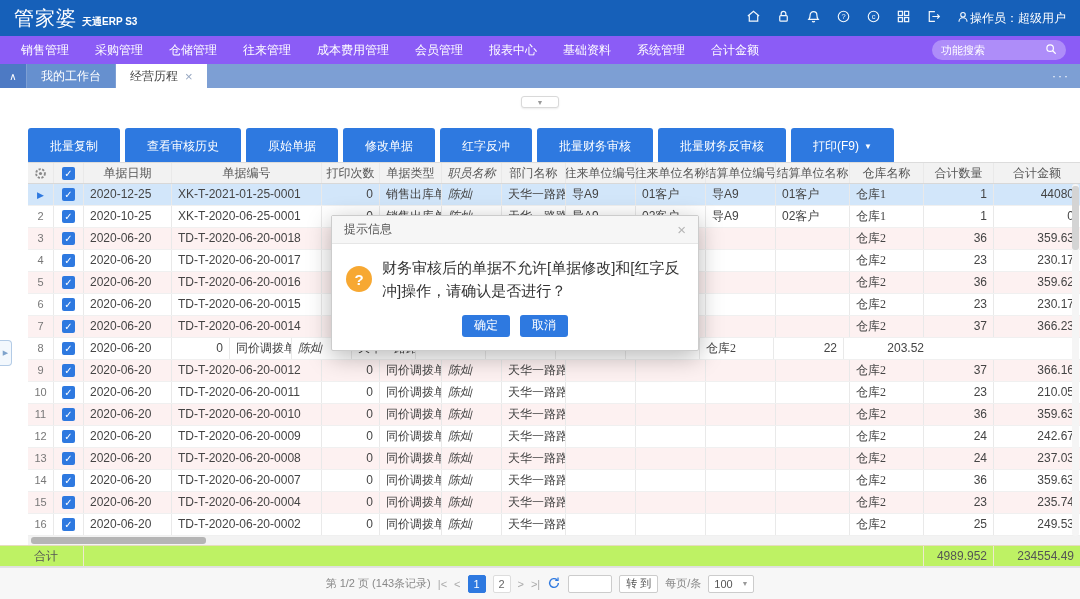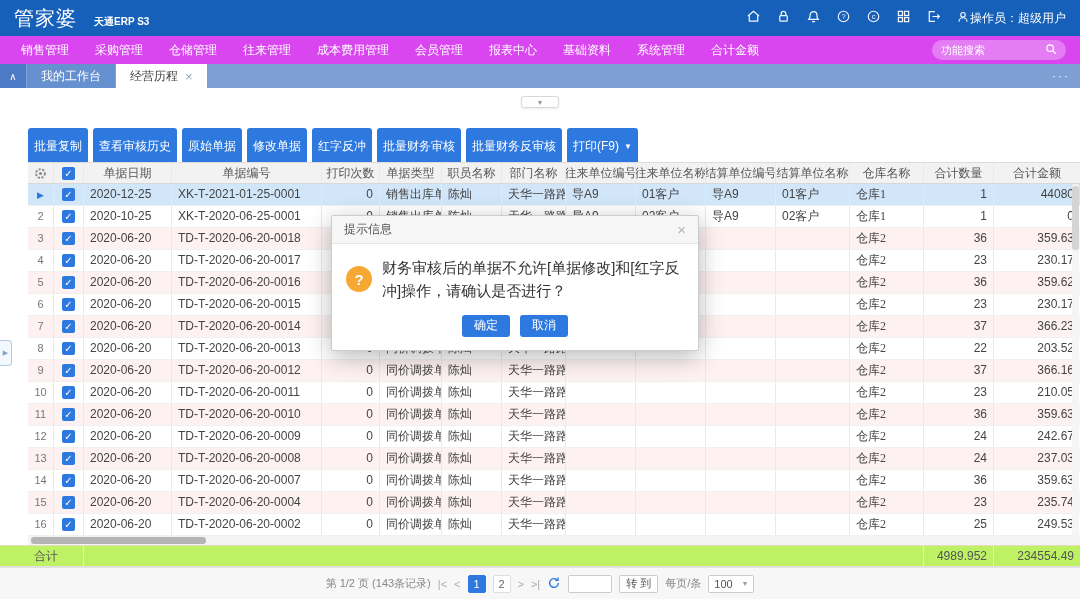--- a/index.html
+++ b/index.html
@@ -3,54 +3,54 @@
 <meta charset="utf-8">
 <style>
 *{margin:0;padding:0;box-sizing:border-box;}
 html,body{width:1080px;height:599px;}
 body{font-family:"Liberation Sans","DejaVu Sans",sans-serif;font-size:12px;color:#444;background:#fff;overflow:hidden;}
 .screen{position:relative;width:1080px;height:599px;background:#fff;overflow:hidden;}
 
 
 .topbar{height:36px;background:#1660b9;display:flex;align-items:center;padding:0 14px;}
 .logo{color:#fff;font-size:20px;font-weight:normal;letter-spacing:1px;}
-.product{color:#fff;font-size:10px;font-weight:bold;margin-left:17px;margin-top:7px;}
+.product{color:#fff;font-size:10px;font-weight:bold;margin-left:5px;margin-top:7px;}
 .top-right{margin-left:auto;display:flex;align-items:center;gap:15px;}
 .ticon{display:block;opacity:.95;}
 .operator{display:flex;align-items:center;color:#fff;font-size:12px;}
 
 
-.navbar{height:28px;background:#d946ef;display:flex;align-items:center;padding:0 8px;position:relative;}
+.navbar{height:28px;background:#8b5cf6;display:flex;align-items:center;padding:0 8px;position:relative;}
 .nav-item{color:#fff;font-size:12px;padding:0 13px;height:28px;line-height:28px;cursor:pointer;white-space:nowrap;}
 .search-pill{position:absolute;right:14px;top:4px;width:134px;height:20px;border-radius:10px;background:rgba(255,255,255,.30);display:flex;align-items:center;justify-content:space-between;padding:0 9px;color:#fff;font-size:11px;cursor:pointer;}
 
 
 .tabbar{height:24px;background:#7d9fd4;display:flex;align-items:stretch;}
 .tab-collapse{width:26px;background:#4d7ac4;color:#fff;display:flex;align-items:center;justify-content:center;font-size:10px;cursor:pointer;}
 .tab{display:flex;align-items:center;padding:0 14px;font-size:12px;color:#fff;background:#6690cf;margin-left:1px;gap:7px;cursor:pointer;}
 .tab.active{background:#fff;color:#444;}
 .tab .close{color:#96a6c0;font-size:13px;line-height:1;}
 .tab-overflow{margin-left:auto;color:#fff;display:flex;align-items:center;padding:0 10px;font-size:12px;letter-spacing:2px;cursor:pointer;}
 
 
 .collapse-row{height:40px;position:relative;background:#fff;}
 .filter-pill{position:absolute;left:50%;top:8px;transform:translateX(-50%);width:38px;height:12px;background:#fff;border:1px solid #d9d9d9;border-radius:3px;color:#999;font-size:7px;display:flex;align-items:center;justify-content:center;box-shadow:0 1px 2px rgba(0,0,0,.08);cursor:pointer;}
 .toolbar{height:34px;padding-left:28px;display:flex;gap:5px;align-items:flex-start;background:#fff;}
-.tbtn{height:36px;padding:0 6px;background:#2e79e0;color:#fff;border:none;border-radius:3px;font-size:12px;font-family:inherit;display:flex;align-items:center;gap:5px;cursor:pointer;white-space:nowrap;}
+.tbtn{height:36px;padding:0 22px;background:#2e79e0;color:#fff;border:none;border-radius:3px;font-size:12px;font-family:inherit;display:flex;align-items:center;gap:5px;cursor:pointer;white-space:nowrap;}
 .tbtn .dd{font-size:8px;}
 
 
 .tablewrap{padding-left:28px;position:relative;background:#fff;}
 .thead{display:flex;height:22px;background:#f2f2f2;border-top:1px solid #dcdcdc;border-bottom:1px solid #d8d8d8;}
 .cell{border-right:1px solid #e9e9e9;overflow:hidden;white-space:nowrap;padding:0 6px;line-height:21px;font-size:12px;color:#444;}
 .thead .cell{display:flex;align-items:center;justify-content:center;color:#555;padding:0 3px;cursor:pointer;}
 .trow{display:flex;height:22px;border-bottom:1px solid #f0f0f0;background:#fff;cursor:pointer;}
 .trow.alt{background:#fdf1f1;}
 .trow.sel{background:#d2e6fa;}
-.c0{width:26px;}.c1{width:30px;}.c2{width:88px;}.c3{width:150px;}.c4{width:58px;}.c5{width:62px;}.c6{width:60px;}.c7{width:64px;}.c8{width:70px;}.c9{width:70px;}.c10{width:70px;}.c11{width:74px;}.c12{width:74px;font-family:Liberation Serif, serif;}.c13{width:70px;}.c14{width:86px;border-right:none;}
+.c0{width:26px;}.c1{width:30px;}.c2{width:88px;}.c3{width:150px;}.c4{width:58px;}.c5{width:62px;}.c6{width:60px;font-style:italic;}.c7{width:64px;}.c8{width:70px;}.c9{width:70px;}.c10{width:70px;}.c11{width:74px;}.c12{width:74px;font-family:Liberation Serif, serif;}.c13{width:70px;}.c14{width:86px;border-right:none;}
 .rt{text-align:right;}
 .num{text-align:center;color:#777;font-size:11px;padding:0 2px;}
 .ptr{color:#2e79e0;font-size:9px;line-height:22px;}
 .ck{display:flex;align-items:center;justify-content:center;padding:0;}
 .cb{width:13px;height:13px;background:#2e79e0;border-radius:2px;color:#fff;font-size:10px;line-height:13px;text-align:center;display:block;cursor:pointer;}
 
 
 .hscroll{height:9px;margin-left:28px;background:#f3f3f3;position:relative;}
 .hthumb{position:absolute;left:3px;top:1px;width:175px;height:7px;background:#b5b5b5;border-radius:3px;cursor:pointer;}
 .vscroll{position:absolute;right:1px;top:184px;width:7px;height:352px;background:#f5f5f5;border-radius:3px;}
@@ -358,21 +358,20 @@
           <div class="cell c12">仓库2</div>
           <div class="cell c13 rt">37</div>
           <div class="cell c14 rt">366.23</div>
         </div>
         <div class="trow">
           <div class="cell c0 num">8</div>
           <div class="cell c1 ck">
             <span class="cb">✓</span>
           </div>
           <div class="cell c2">2020-06-20</div>
-          <div class="cell c3">TD-T-2020-06-20-0013</div>
           <div class="cell c4 rt">0</div>
           <div class="cell c5">同价调拨单</div>
           <div class="cell c6">陈灿</div>
           <div class="cell c7">天华一路路…</div>
           <div class="cell c8"></div>
           <div class="cell c9"></div>
           <div class="cell c10"></div>
           <div class="cell c11"></div>
           <div class="cell c12">仓库2</div>
           <div class="cell c13 rt">22</div>

